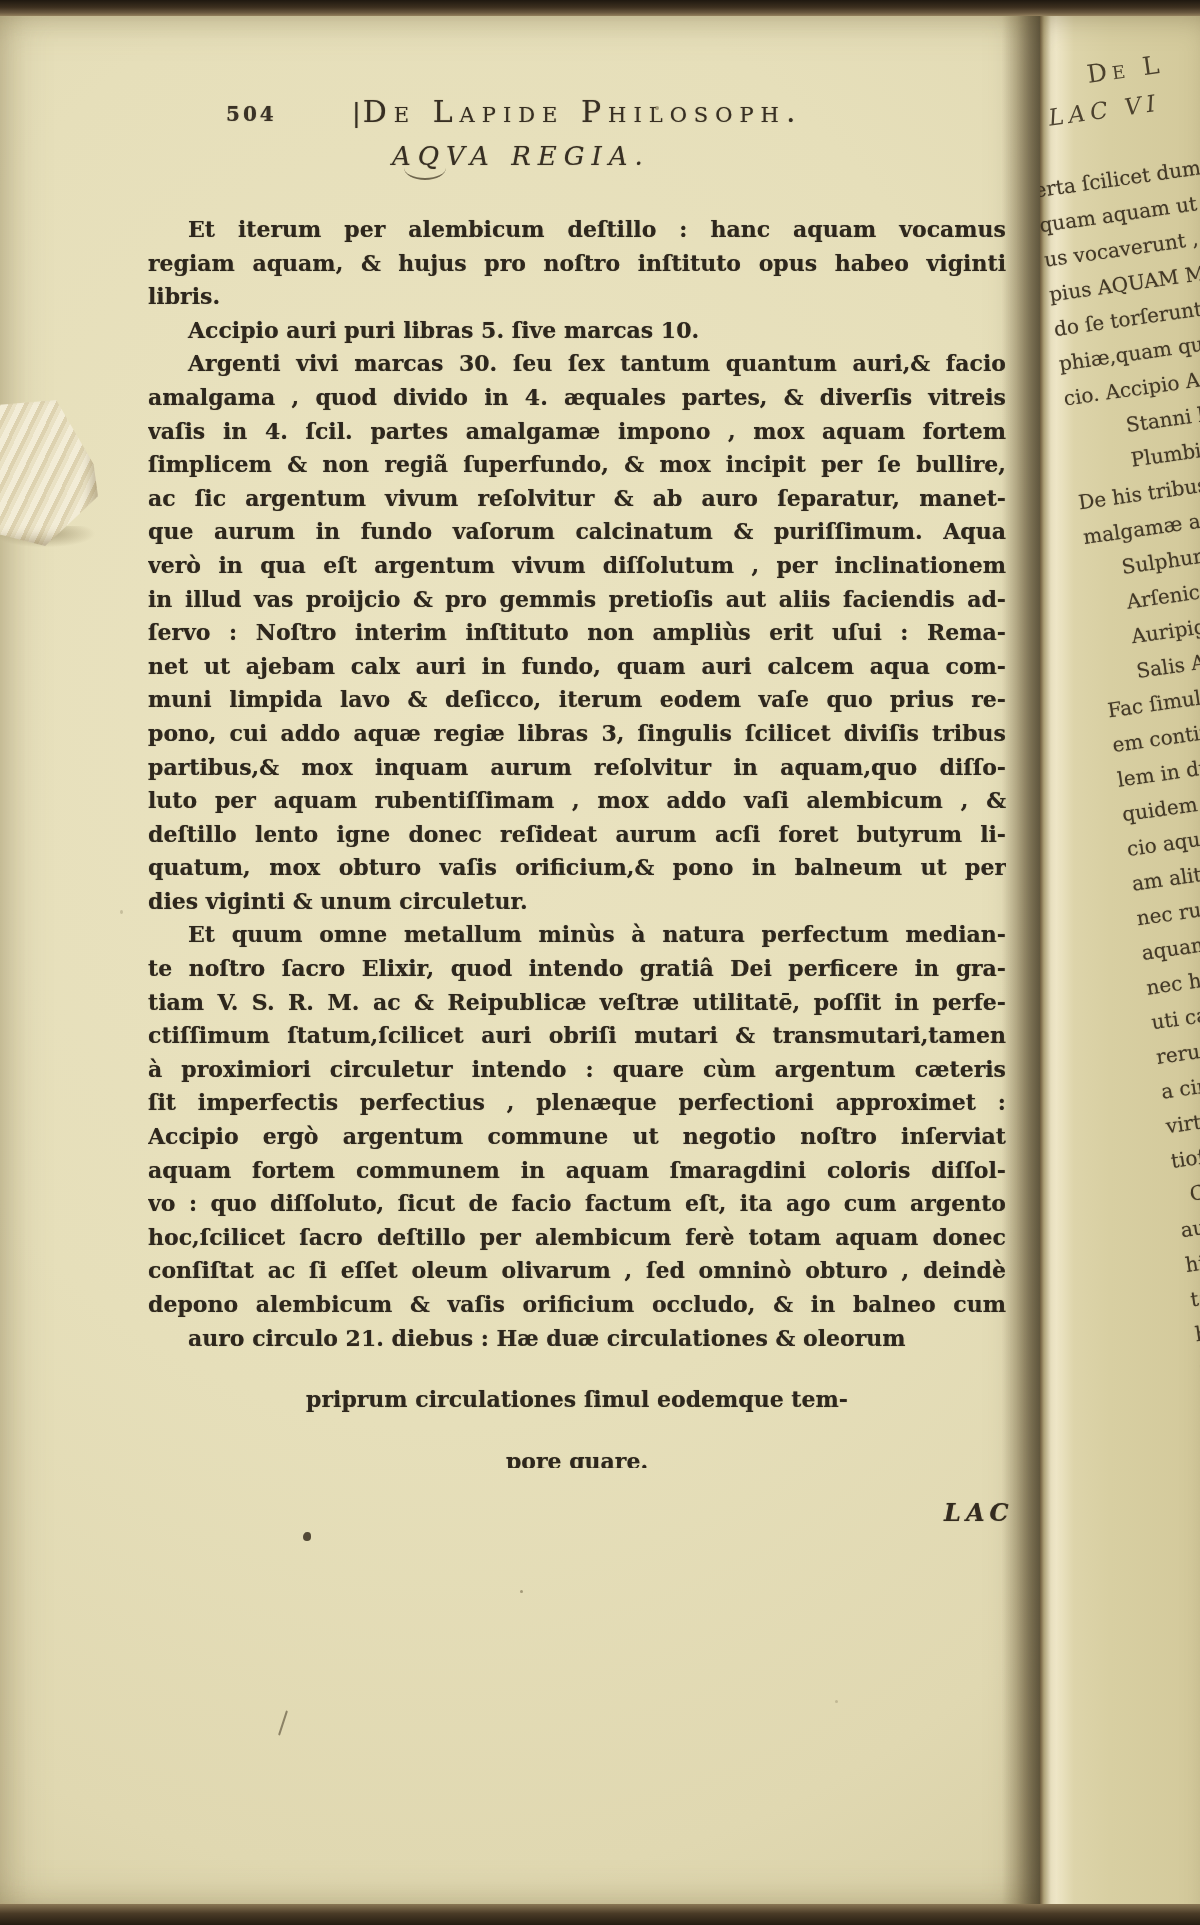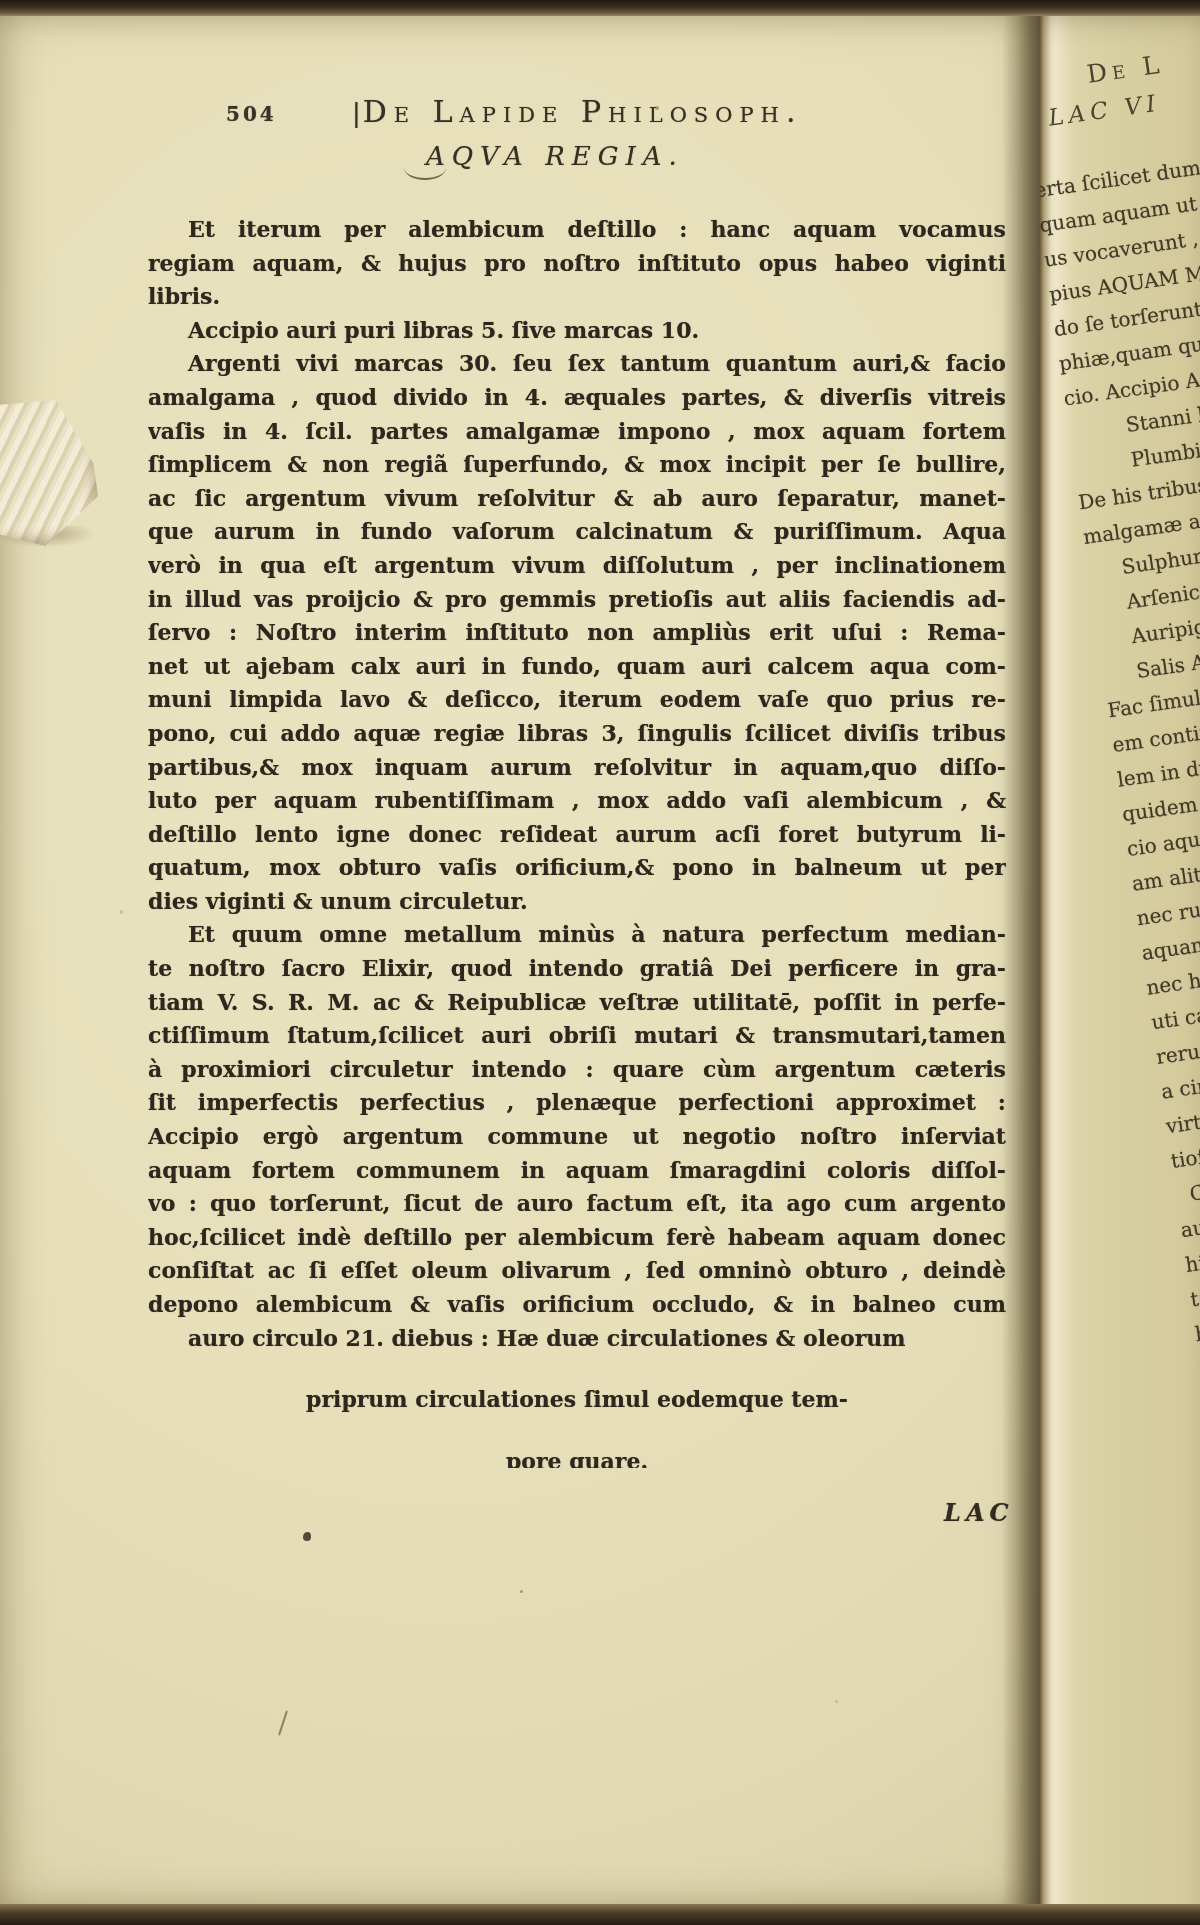--- a/index.html
+++ b/index.html
@@ -24,21 +24,20 @@
   .running-head{
     position:absolute;left:352px;top:84px;color:#372f23;white-space:nowrap;
     font-variant:small-caps;font-size:30px;letter-spacing:7px;
     text-shadow:0 0 1px rgba(55,45,30,.55);
   }
   .running-head .head-mark{font-variant:normal;font-size:26px;letter-spacing:0;margin-right:2px;}
   .section-title{
     position:absolute;left:392px;top:131px;color:#372f23;white-space:nowrap;
     font-style:italic;font-size:26px;letter-spacing:7px;
     text-shadow:0 0 1px rgba(55,45,30,.5);
-    margin-left:34px;
   }
   .title-swash{
     position:absolute;left:404px;top:158px;width:42px;height:10px;
     border-bottom:2px solid rgba(60,50,32,.7);
     border-radius:0 0 80% 80% / 0 0 160% 160%;
   }
   .page-body{
     position:absolute;left:148px;top:203px;width:858px;height:1255px;overflow:hidden;
     font-size:22px;line-height:33.6px;color:#2e271d;
     text-shadow:0 0 .8px rgba(46,38,26,.55);
@@ -146,22 +145,22 @@
         <div class="line full">quatum, mox obturo vaſis orificium,&amp; pono in balneum ut per</div>
         <div class="line last">dies viginti &amp; unum circuletur.</div>
         <div class="line first">Et quum omne metallum minùs à natura perfectum median-</div>
         <div class="line full">te noſtro ſacro Elixir, quod intendo gratiâ Dei perficere in gra-</div>
         <div class="line full">tiam V. S. R. M. ac &amp; Reipublicæ veſtræ utilitatē, poſſit in perfe-</div>
         <div class="line full">ctiſſimum ſtatum,ſcilicet auri obriſi mutari &amp; transmutari,tamen</div>
         <div class="line full">à proximiori circuletur intendo : quare cùm argentum cæteris</div>
         <div class="line full">ſit imperfectis perfectius , plenæque perfectioni approximet :</div>
         <div class="line full">Accipio ergò argentum commune ut negotio noſtro inſerviat</div>
         <div class="line full">aquam fortem communem in aquam ſmaragdini coloris diſſol-</div>
-        <div class="line full">vo : quo torſerunt, ſicut de auro factum eſt, ita ago cum argento</div>
-        <div class="line full">hoc,ſcilicet indè deſtillo per alembicum ferè habeam aquam donec</div>
+        <div class="line full">vo : quo diſſoluto, ſicut de facio factum eſt, ita ago cum argento</div>
+        <div class="line full">hoc,ſcilicet ſacro deſtillo per alembicum ferè totam aquam donec</div>
         <div class="line full">conſiſtat ac ſi eſſet oleum olivarum , ſed omninò obturo , deindè</div>
         <div class="line full">depono alembicum &amp; vaſis orificium occludo, &amp; in balneo cum</div>
         <div class="line lastind">auro circulo 21. diebus : Hæ duæ circulationes &amp; oleorum</div>
         <div class="line center">priprum circulationes ſimul eodemque tem-</div>
         <div class="line center">pore quare.</div>
       </div>
 
     <div class="catchword">LAC</div>
 
     <div class="ink-dot"></div>

